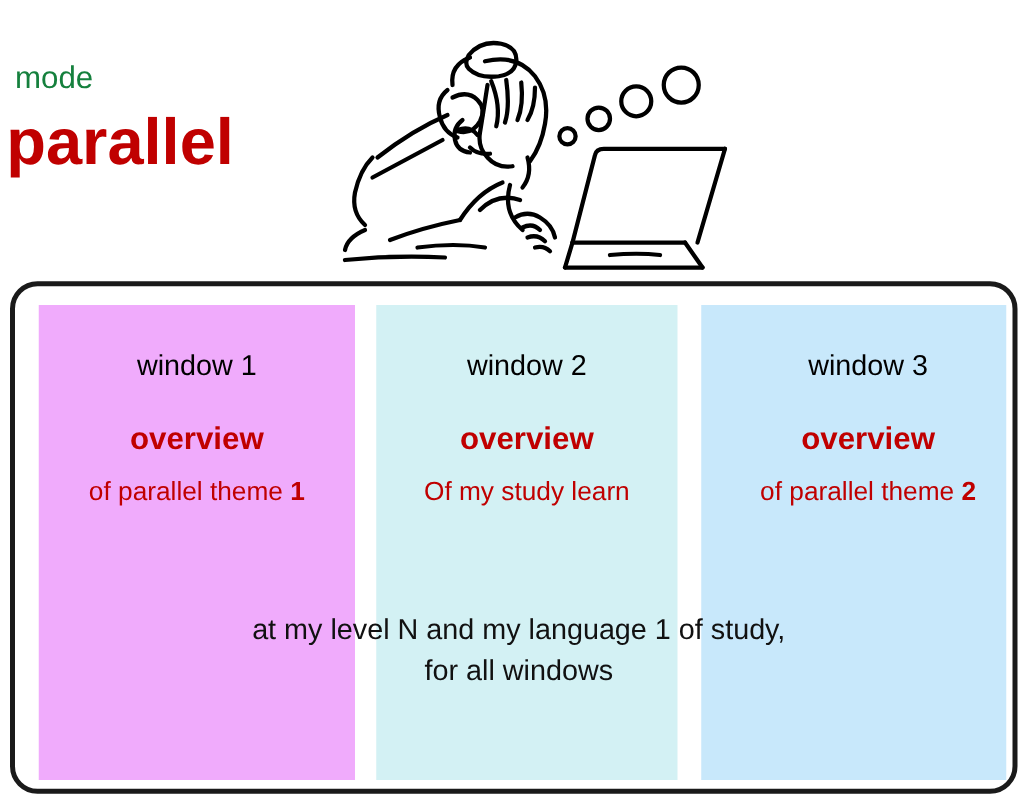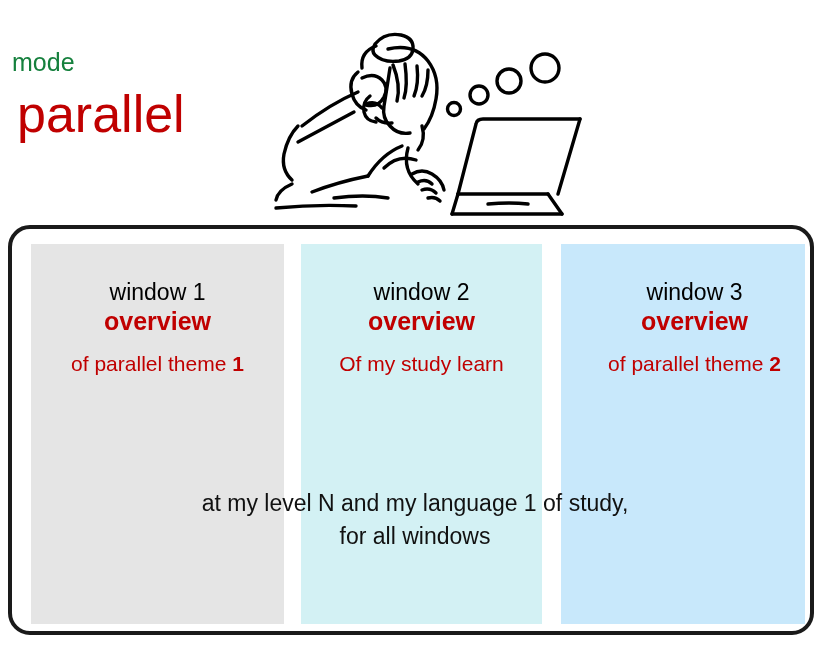--- a/index.html
+++ b/index.html
@@ -29,25 +29,25 @@
     position: absolute;
     left: 12px;
     top: 47px;
     font-size: 25px;
     line-height: 30px;
     color: #15803d;
     white-space: nowrap;
   }
   #mode-value {
     position: absolute;
-    left: 17px;
+    left: 5px;
     top: 84px;
     font-size: 52px;
     line-height: 60px;
-    font-weight: normal;
+    font-weight: bold;
     color: #c00000;
     white-space: nowrap;
   }
 
   
   #illustration {
     position: absolute;
     left: 262px;
     top: 8px;
     width: 320px;
@@ -120,20 +120,21 @@
     font-size: 23px;
     line-height: 28px;
     color: #000000;
   }
   .window-overview {
     text-align: center;
     font-size: 25px;
     line-height: 30px;
     font-weight: bold;
     color: #c00000;
+    margin-top: 30px;
   }
   .window-subtitle {
     text-align: center;
     font-size: 21px;
     line-height: 30px;
     color: #c00000;
     margin-top: 13px;
     padding: 0 6px;
   }
   .window-subtitle .emph {
@@ -219,21 +220,21 @@
       <circle cx="217" cy="87" r="9"></circle>
       <circle cx="247" cy="73" r="12"></circle>
       <circle cx="283" cy="60" r="14"></circle>
     </svg>
   </div>
 
 </div>
 
 <div id="windows-container">
 
-  <div class="window-panel" id="window-panel-1" style="background: #e5e5e5;">
+  <div class="window-panel" id="window-panel-1" style="background: #f0abfc;">
     <div class="window-title">window 1</div>
     <div class="window-overview">overview</div>
     <div class="window-subtitle">
       <span>of parallel theme</span>
       <span class="emph">1</span>
     </div>
   </div>
 
   <div class="window-panel" id="window-panel-2" style="background: rgb(211, 241, 244);">
     <div class="window-title">window 2</div>

